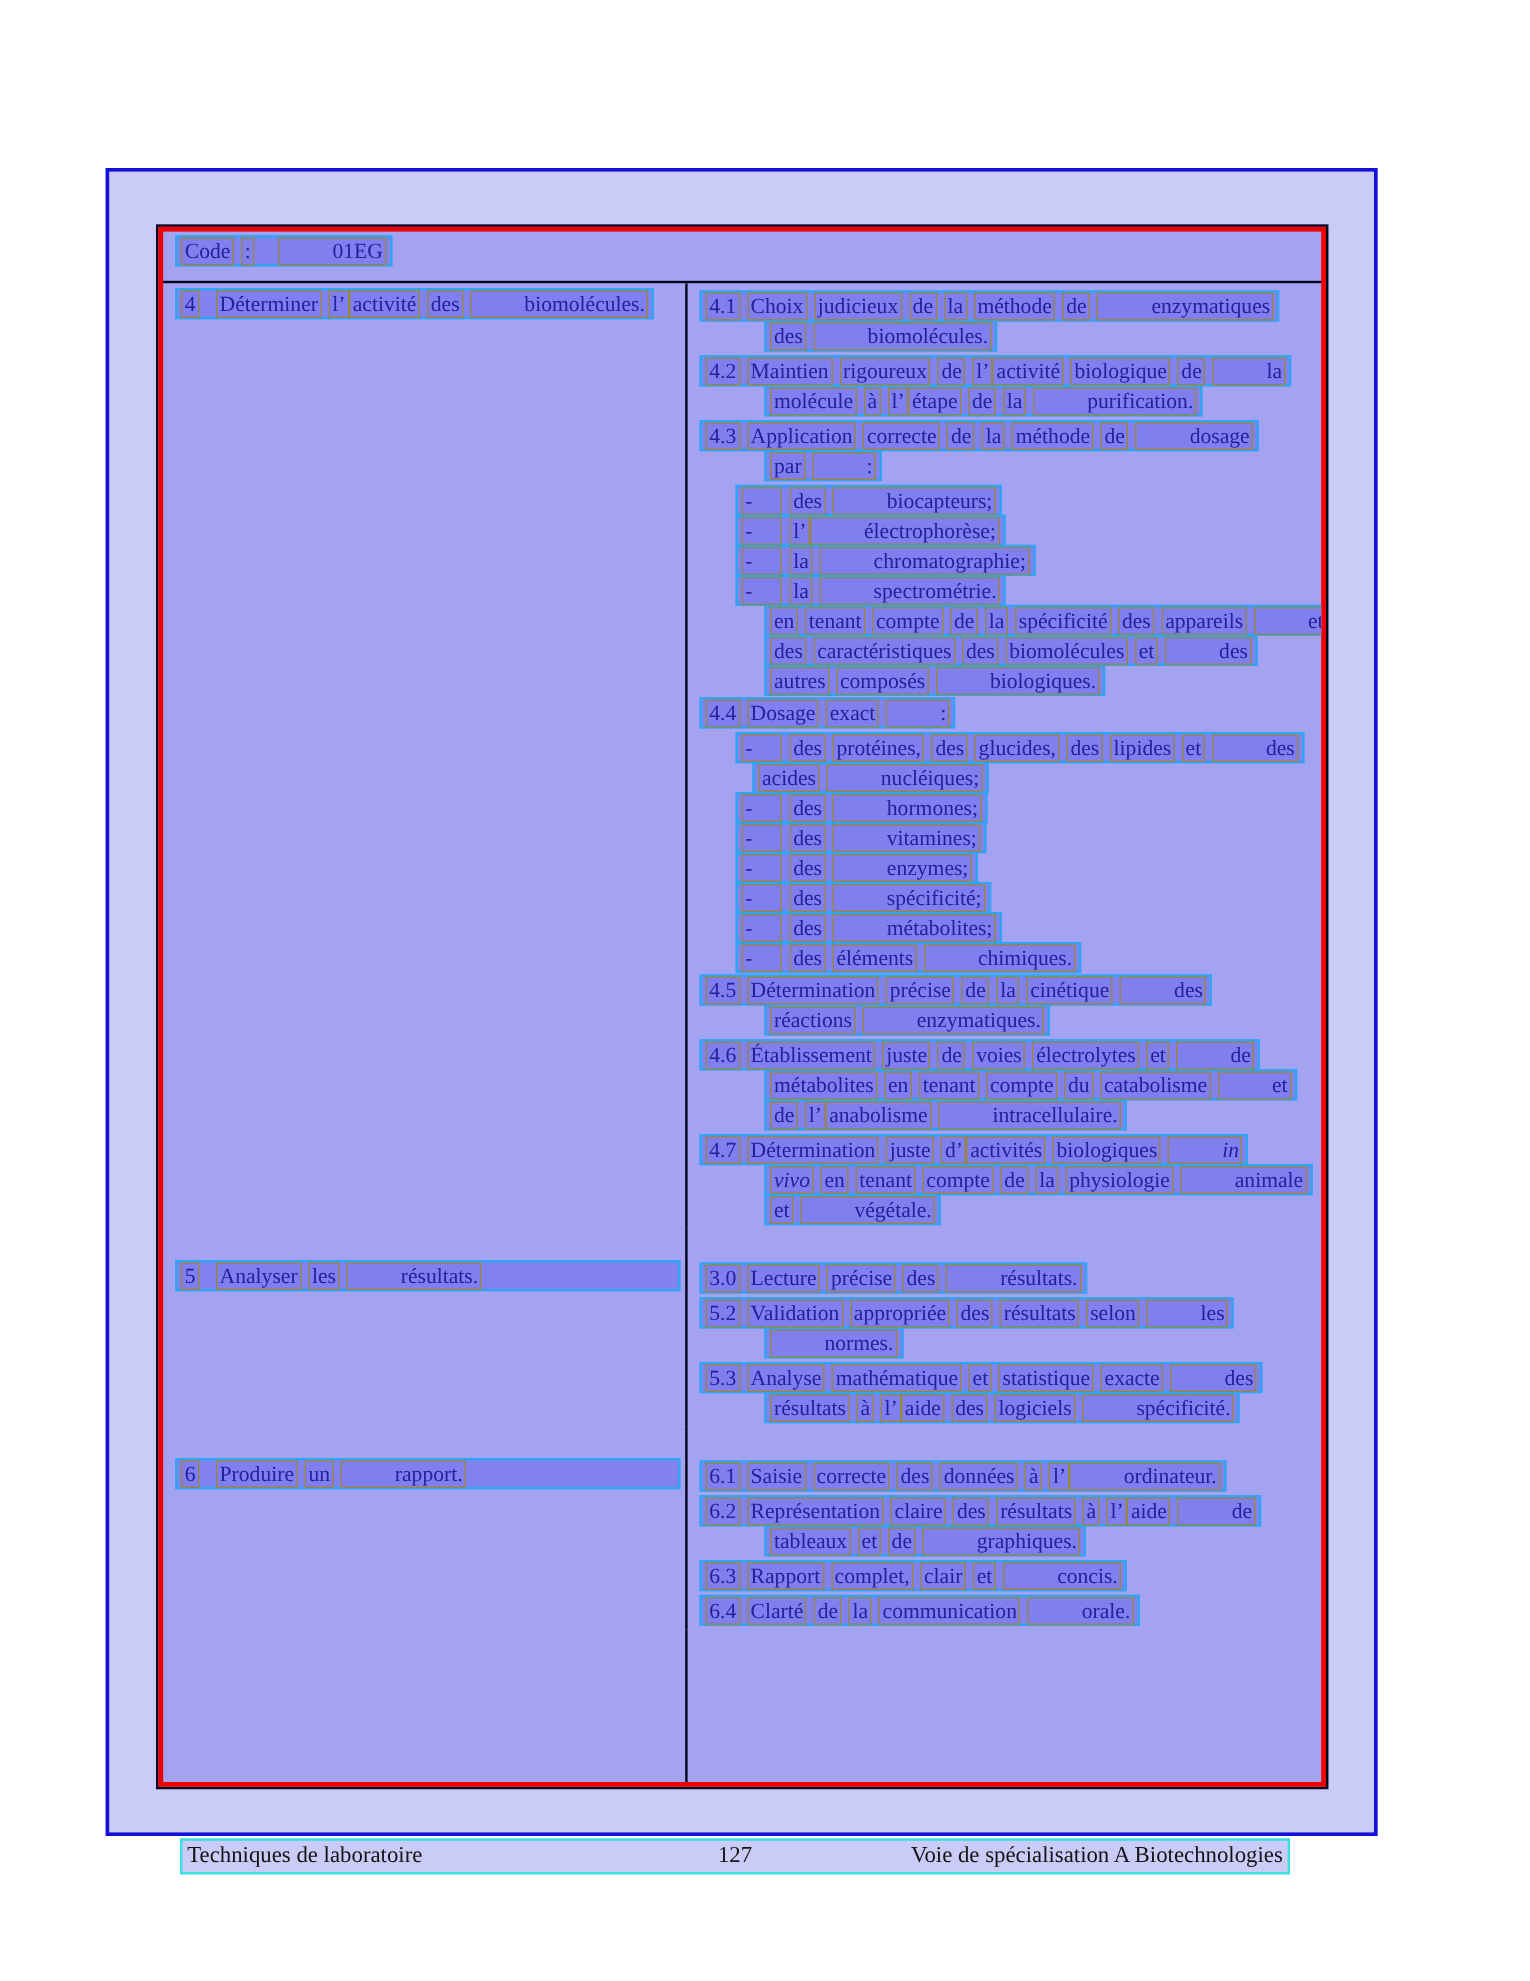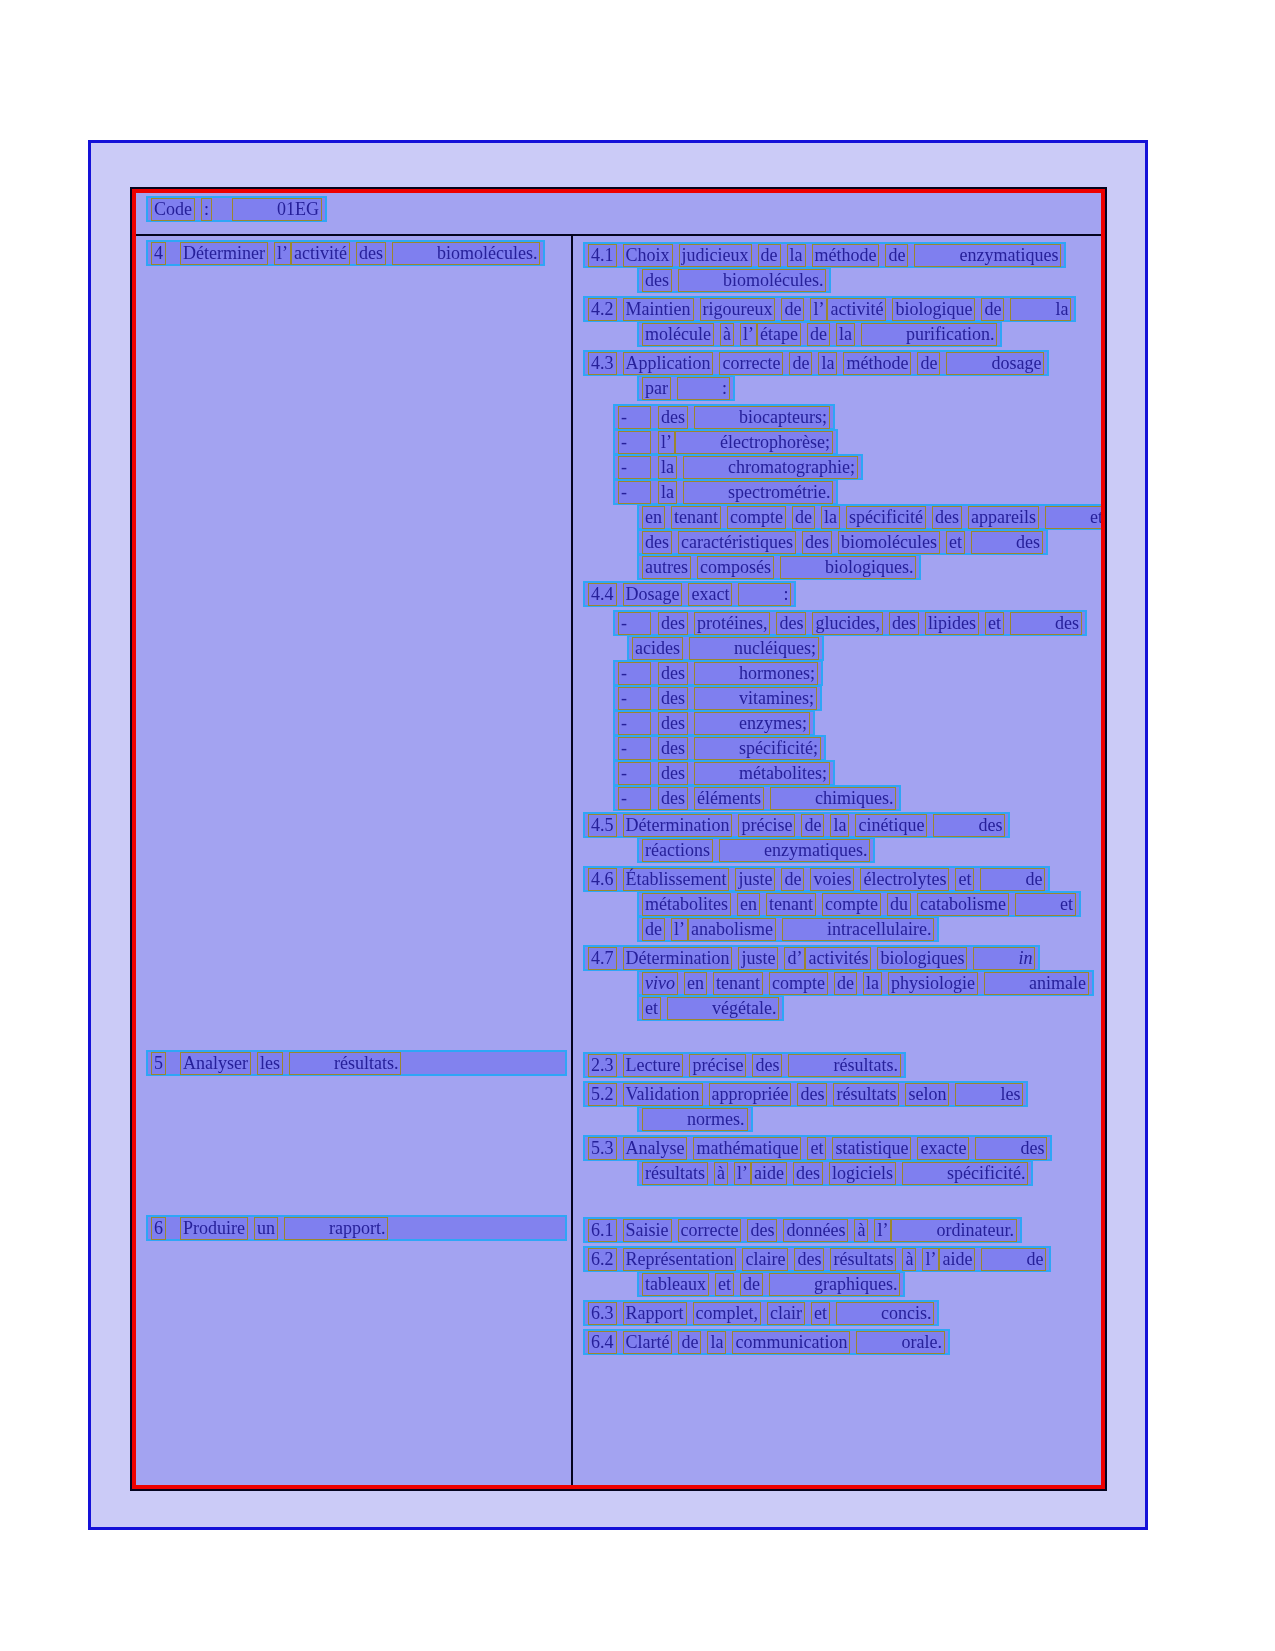--- a/index.html
+++ b/index.html
@@ -303,21 +303,21 @@
               <div class="line full">
                 <span class="wbox objnum">5</span>
                 <span class="wbox">Analyser</span>
                 <span class="wbox">les</span>
                 <span class="wbox">résultats.</span>
               </div>
             </div>
             <div class="cell right-cell pt26">
               <div class="crit">
                 <div class="line">
-                  <span class="wbox numbox">2.3</span>
+                  <span class="wbox numbox">3.0</span>
                   <span class="wbox">Lecture</span>
                   <span class="wbox">précise</span>
                   <span class="wbox">des</span>
                   <span class="wbox">résultats.</span>
                 </div>
               </div>
               <div class="crit">
                 <div class="line">
                   <span class="wbox numbox">5.2</span>
                   <span class="wbox">Validation</span>
@@ -413,13 +413,18 @@
                 </div>
               </div>
             </div>
             <div class="cell left-cell"></div>
             <div class="cell right-cell"></div>
           </div>
       </div>
     </div>
   </div>
 
+  <div class="footer">
+    <span>Techniques de laboratoire</span>
+    <span class="mid">127</span>
+    <span class="rgt">Voie de spécialisation A Biotechnologies</span>
+  </div>
 </div>
 
 </body></html>

